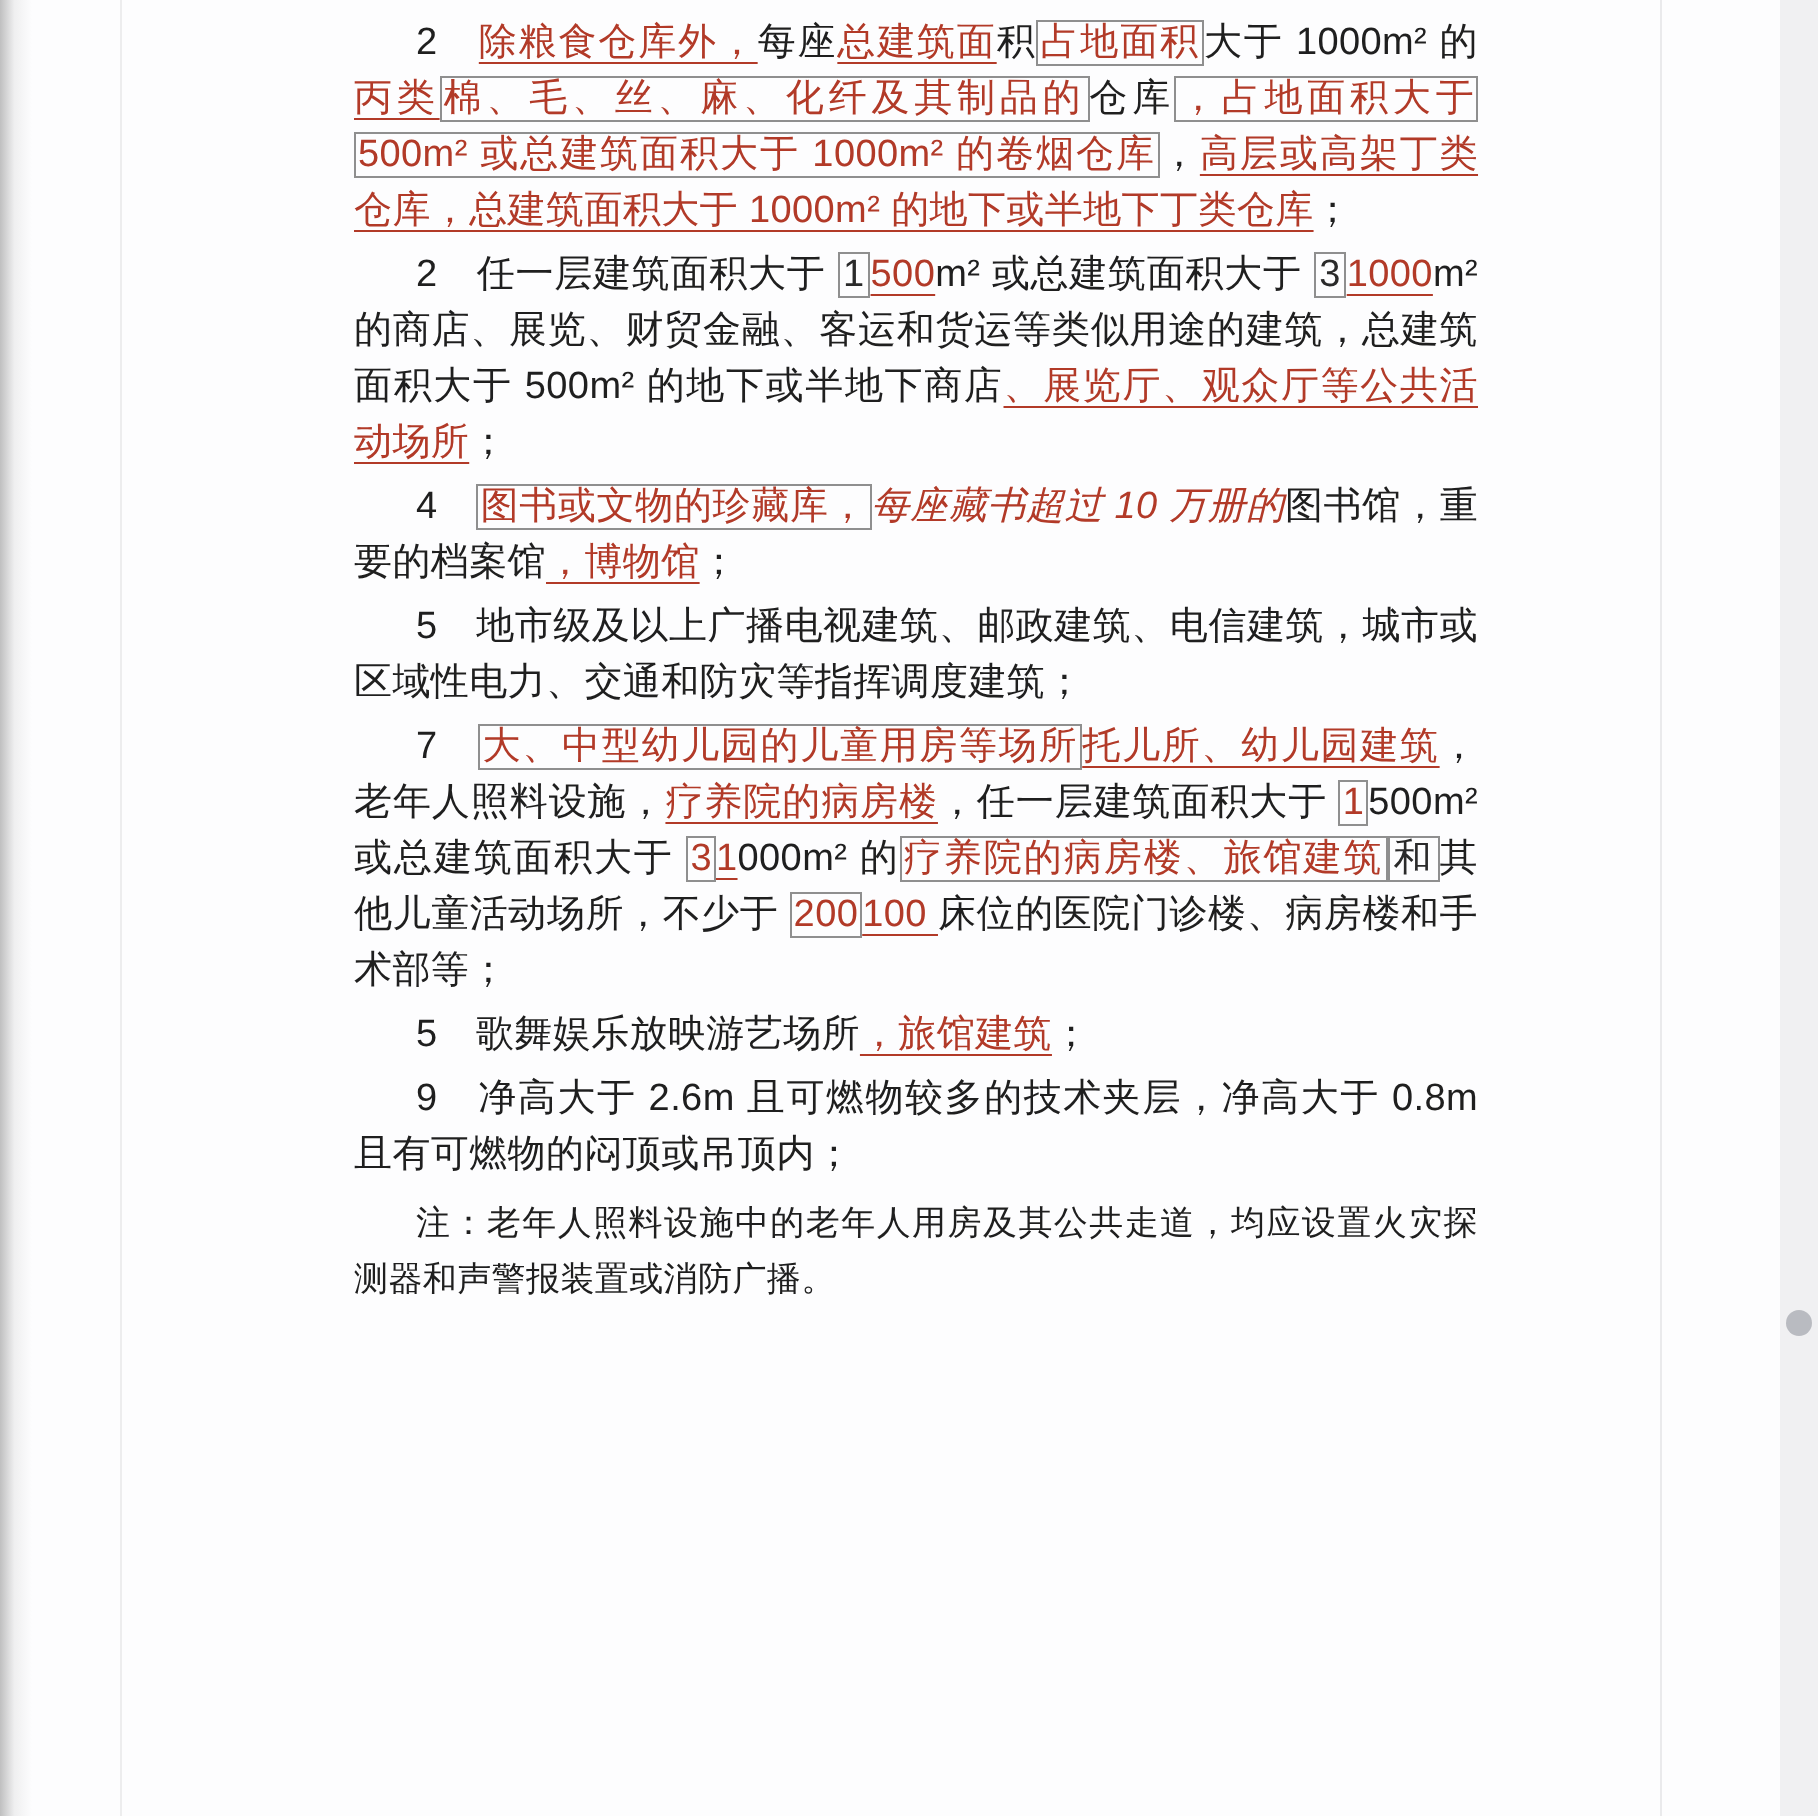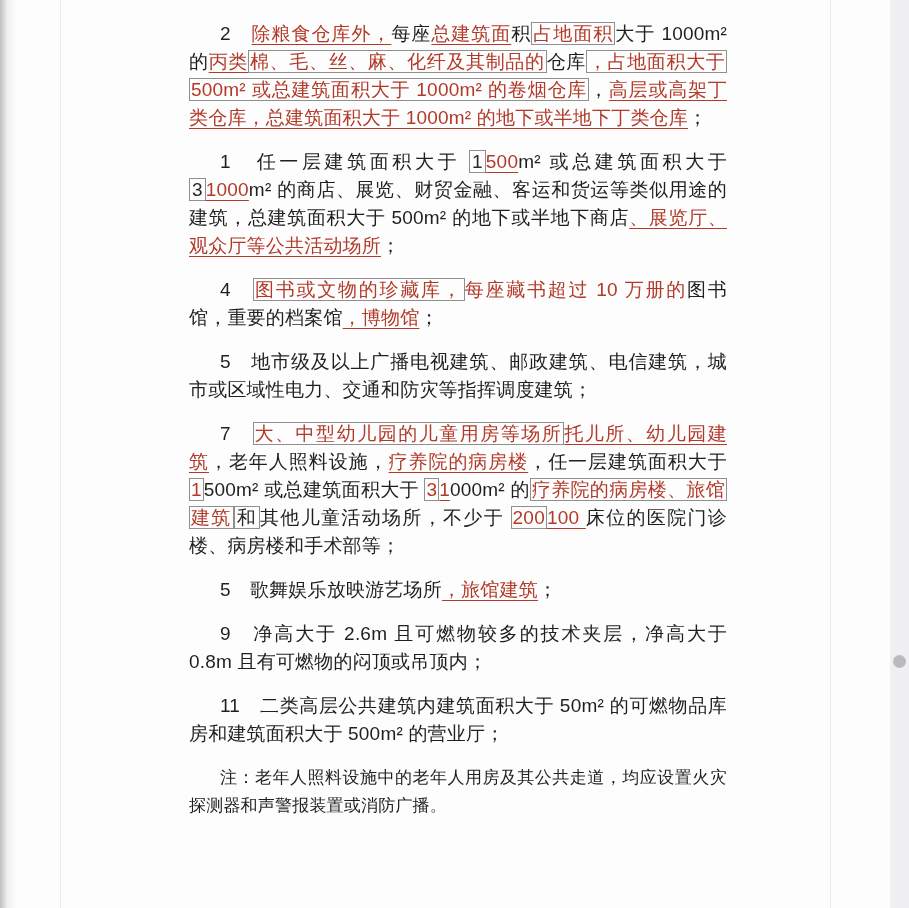--- a/index.html
+++ b/index.html
@@ -29,28 +29,28 @@
   }
   .scroll-dot{
     position:absolute;left:893px;top:655px;width:13px;height:13px;
     border-radius:50%;background:#b9bbc1;
   }
   .content{
     position:absolute;left:173px;top:4px;width:570px;
     color:var(--ink);
   }
   .para{
-    margin:16px;text-align:justify;
+    margin:4px;text-align:justify;
     font-size:19px;line-height:28px;
     text-indent:31px;
     letter-spacing:.2px;
   }
   .para.note{font-size:17px;line-height:28px;margin-top:6px;}
   .run-n{color:var(--ink);}
-  .run-red{color:var(--red);}
+  .run-red{color:var(--red);font-style:italic;}
   .run-ins{
     color:var(--red);
     text-decoration:underline;
     text-decoration-color:var(--red);
     text-decoration-thickness:1px;
     text-underline-offset:4px;
   }
   .run-del{
     color:var(--red);
     border:1px solid var(--boxborder);
@@ -68,24 +68,23 @@
 </style>
 </head>
 <body>
 
 <div class="page">
   <div class="left-shadow"></div>
   <div class="vline vline-left"></div>
   <div class="vline vline-right"></div>
   <div class="content">
       <p class="para item"><span class="run-n">2　</span><span class="run-ins">除粮食仓库外，</span><span class="run-n">每座</span><span class="run-ins">总建筑面</span><span class="run-n">积</span><span class="run-del">占地面积</span><span class="run-n">大于 1000m² 的</span><span class="run-ins">丙类</span><span class="run-del">棉、毛、丝、麻、化纤及其制品的</span><span class="run-n">仓库</span><span class="run-del">，占地面积大于 500m² 或总建筑面积大于 1000m² 的卷烟仓库</span><span class="run-n">，</span><span class="run-ins">高层或高架丁类仓库，总建筑面积大于 1000m² 的地下或半地下丁类仓库</span><span class="run-n">；</span></p>
-      <p class="para item"><span class="run-n">1　任一层建筑面积大于 </span><span class="run-delk">1</span><span class="run-ins">500</span><span class="run-n">m² 或总建筑面积大于 </span><span class="run-delk">3</span><span class="run-ins">1000</span><span class="run-n">m² 的商店、展览、财贸金融、客运和货运等类似用途的建筑，总建筑面积大于 500m² 的地下或半地下商店</span><span class="run-ins">、展览厅、观众厅等公共活动场所</span><span class="run-n">；</span></p>
+      <p class="para item"><span class="run-n">2　任一层建筑面积大于 </span><span class="run-delk">1</span><span class="run-ins">500</span><span class="run-n">m² 或总建筑面积大于 </span><span class="run-delk">3</span><span class="run-ins">1000</span><span class="run-n">m² 的商店、展览、财贸金融、客运和货运等类似用途的建筑，总建筑面积大于 500m² 的地下或半地下商店</span><span class="run-ins">、展览厅、观众厅等公共活动场所</span><span class="run-n">；</span></p>
       <p class="para item"><span class="run-n">4　</span><span class="run-del">图书或文物的珍藏库，</span><span class="run-red">每座藏书超过 10 万册的</span><span class="run-n">图书馆，重要的档案馆</span><span class="run-ins">，博物馆</span><span class="run-n">；</span></p>
       <p class="para item"><span class="run-n">5　地市级及以上广播电视建筑、邮政建筑、电信建筑，城市或区域性电力、交通和防灾等指挥调度建筑；</span></p>
       <p class="para item"><span class="run-n">7　</span><span class="run-del">大、中型幼儿园的儿童用房等场所</span><span class="run-ins">托儿所、幼儿园建筑</span><span class="run-n">，老年人照料设施，</span><span class="run-ins">疗养院的病房楼</span><span class="run-n">，任一层建筑面积大于 </span><span class="run-del">1</span><span class="run-n">500m² 或总建筑面积大于 </span><span class="run-del">3</span><span class="run-ins">1</span><span class="run-n">000m² 的</span><span class="run-del">疗养院的病房楼、旅馆建筑</span><span class="run-delk">和</span><span class="run-n">其他儿童活动场所，不少于 </span><span class="run-del">200</span><span class="run-ins">100 </span><span class="run-n">床位的医院门诊楼、病房楼和手术部等；</span></p>
       <p class="para item"><span class="run-n">5　歌舞娱乐放映游艺场所</span><span class="run-ins">，旅馆建筑</span><span class="run-n">；</span></p>
       <p class="para item"><span class="run-n">9　净高大于 2.6m 且可燃物较多的技术夹层，净高大于 0.8m 且有可燃物的闷顶或吊顶内；</span></p>
-      <p class="para item"><span class="run-n">11　二类高层公共建筑内建筑面积大于 50m² 的可燃物品库房和建筑面积大于 500m² 的营业厅；</span></p>
       <p class="para note"><span class="run-n">注：老年人照料设施中的老年人用房及其公共走道，均应设置火灾探测器和声警报装置或消防广播。</span></p>
     </div>
   <div class="right-strip"></div>
   <div class="scroll-dot" style="background: rgb(185, 187, 193);"></div>
 </div>
 
 </body></html>

